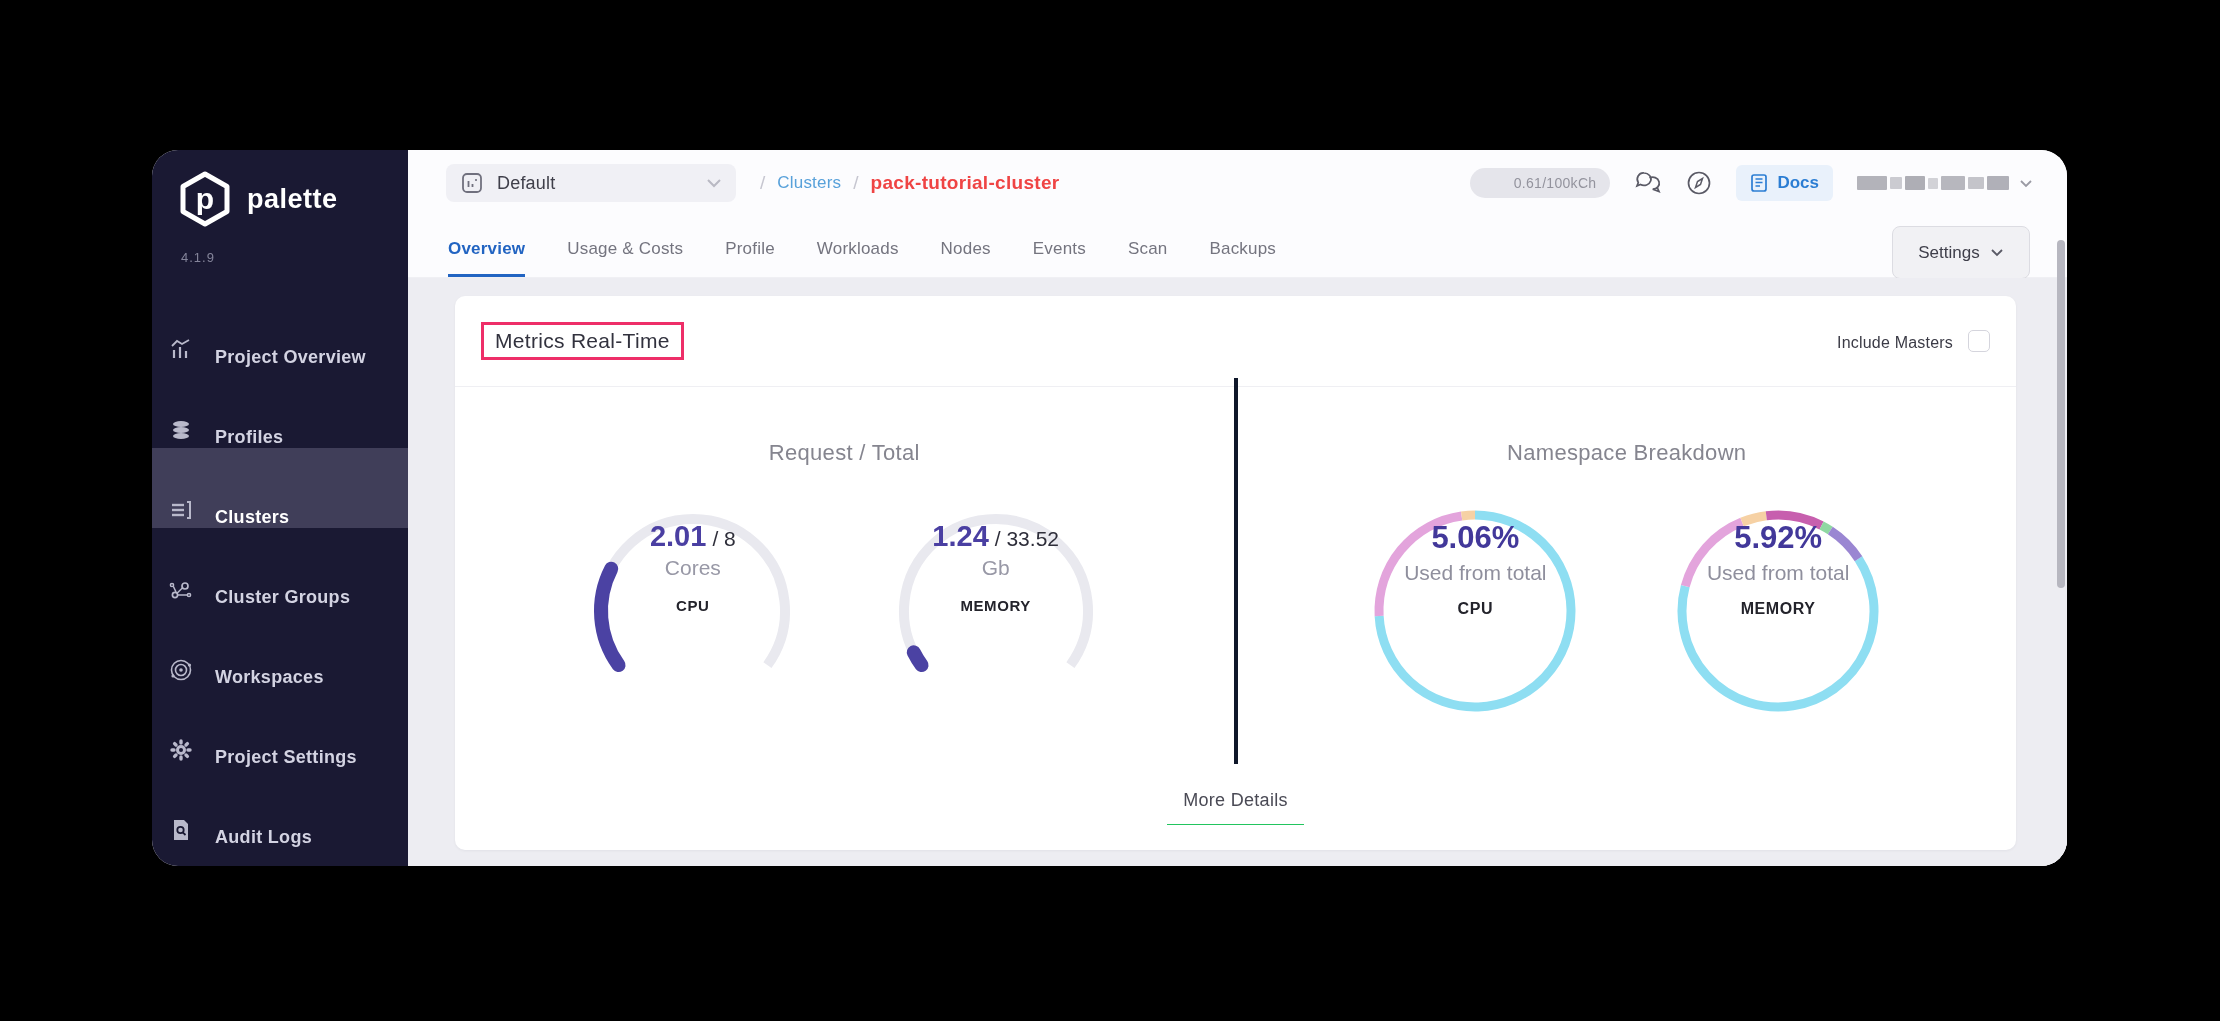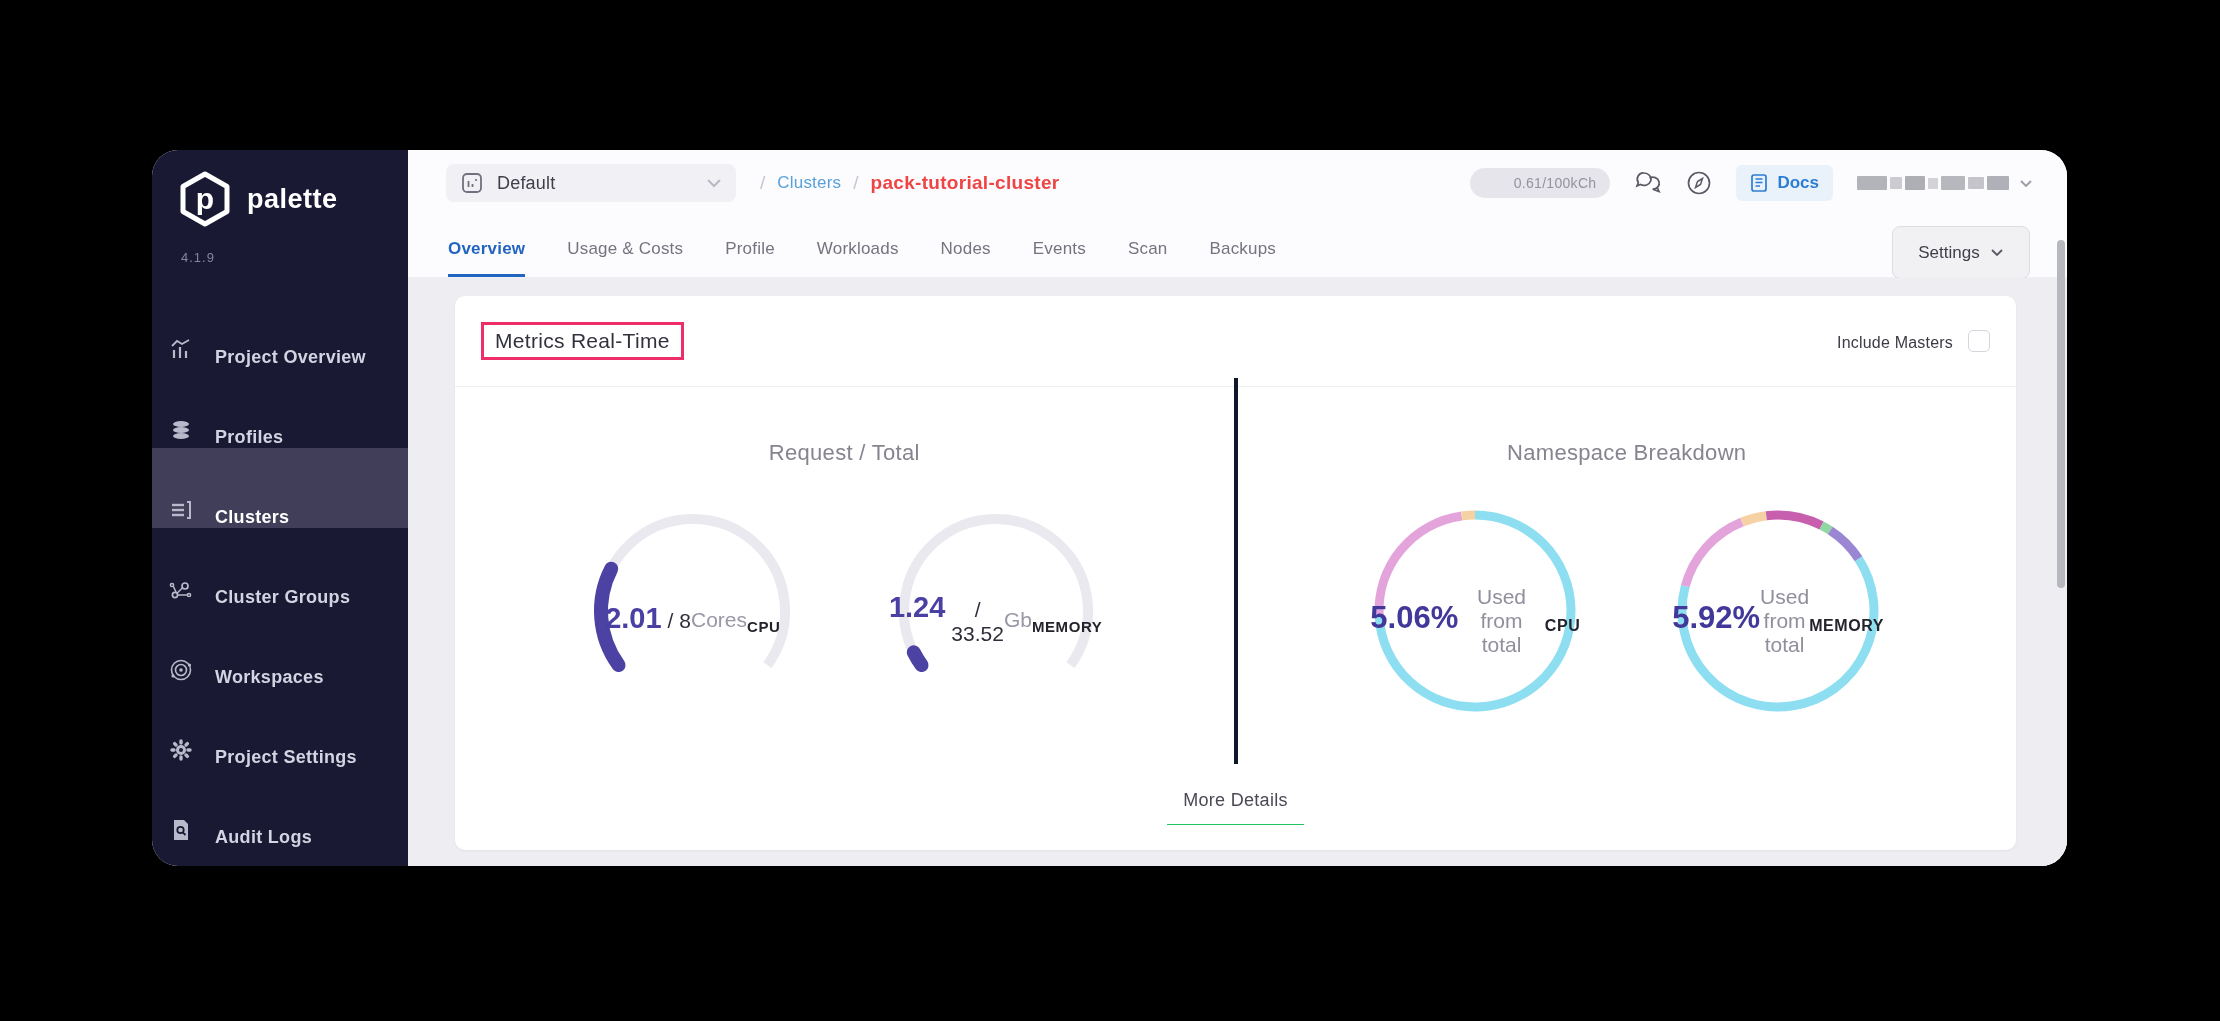--- a/index.html
+++ b/index.html
@@ -71,22 +71,22 @@
               border-radius:5px; cursor:pointer; appearance:none; outline:none; }
 
   .card-body { position:absolute; top:82px; left:0; right:0; height:386px; display:flex; }
   .panel { flex:1; position:relative; padding-top:62px; }
   .panel.left { border-right:4px solid #0f172a; }
   .panel-title { text-align:center; font-size:22px; color:#85858f; letter-spacing:.3px; }
   .charts-row { display:flex; justify-content:space-evenly; margin-top:40px; padding:0 40px; }
 
   .chart-wrap { position:relative; width:210px; height:210px; }
   .chart-wrap svg { position:absolute; inset:0; }
-  .chart-text { position:absolute; inset:0; display:flex; 
-                align-items:center; justify-content:center; text-align:center; padding-top:14px; }
+  .chart-text { position:absolute; inset:0; display:flex; flex-direction:column;
+                align-items:center; justify-content:flex-start; text-align:center; padding-top:14px; }
   .g-valrow { display:flex; align-items:baseline; gap:6px; }
   .g-value { font-size:29px; font-weight:700; color:#4a3fa2; }
   .g-total { font-size:21px; color:#2e2e3a; }
   .g-unit  { font-size:21px; color:#9898a6; margin-top:3px; }
   .g-label { font-size:15px; font-weight:700; color:#23232b; margin-top:17px; letter-spacing:.6px; }
   .d-percent { font-size:31px; font-weight:700; color:#42389a; }
   .d-caption { font-size:21px; color:#8f8f9d; margin-top:5px; }
   .d-label   { font-size:16px; font-weight:700; color:#23232b; margin-top:15px; letter-spacing:.6px; }
 
   .card-footer { position:absolute; left:0; right:0; bottom:0; height:86px;

